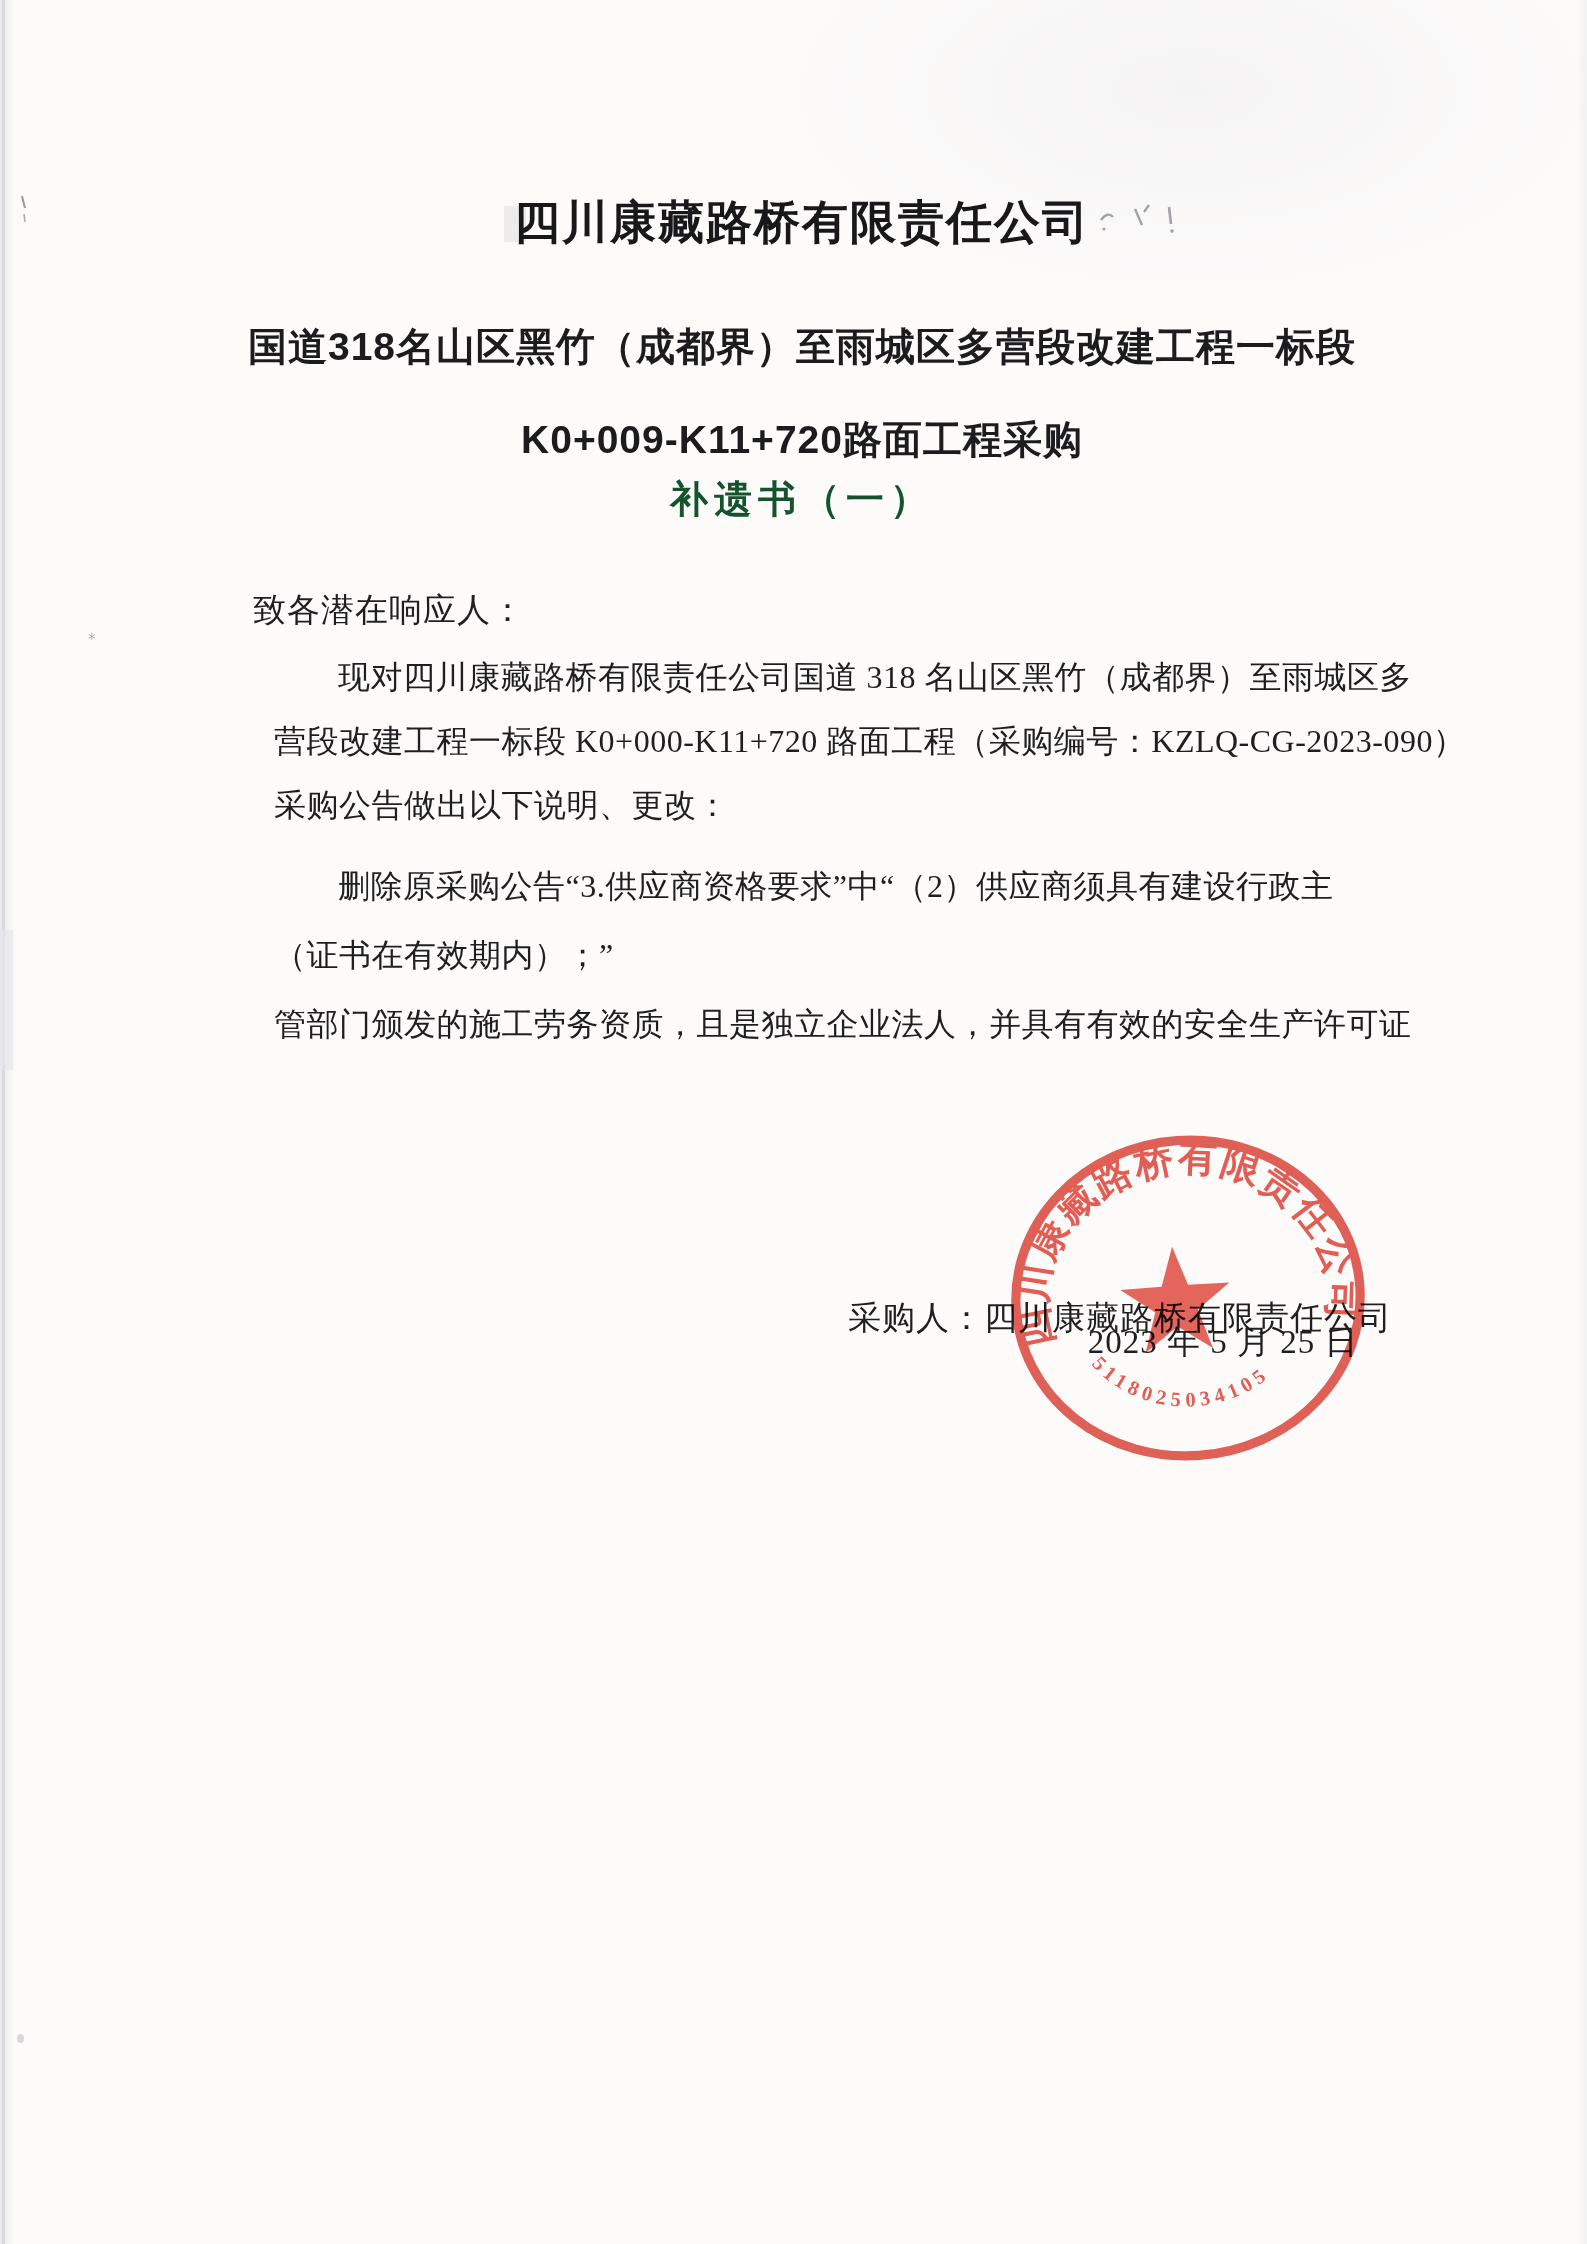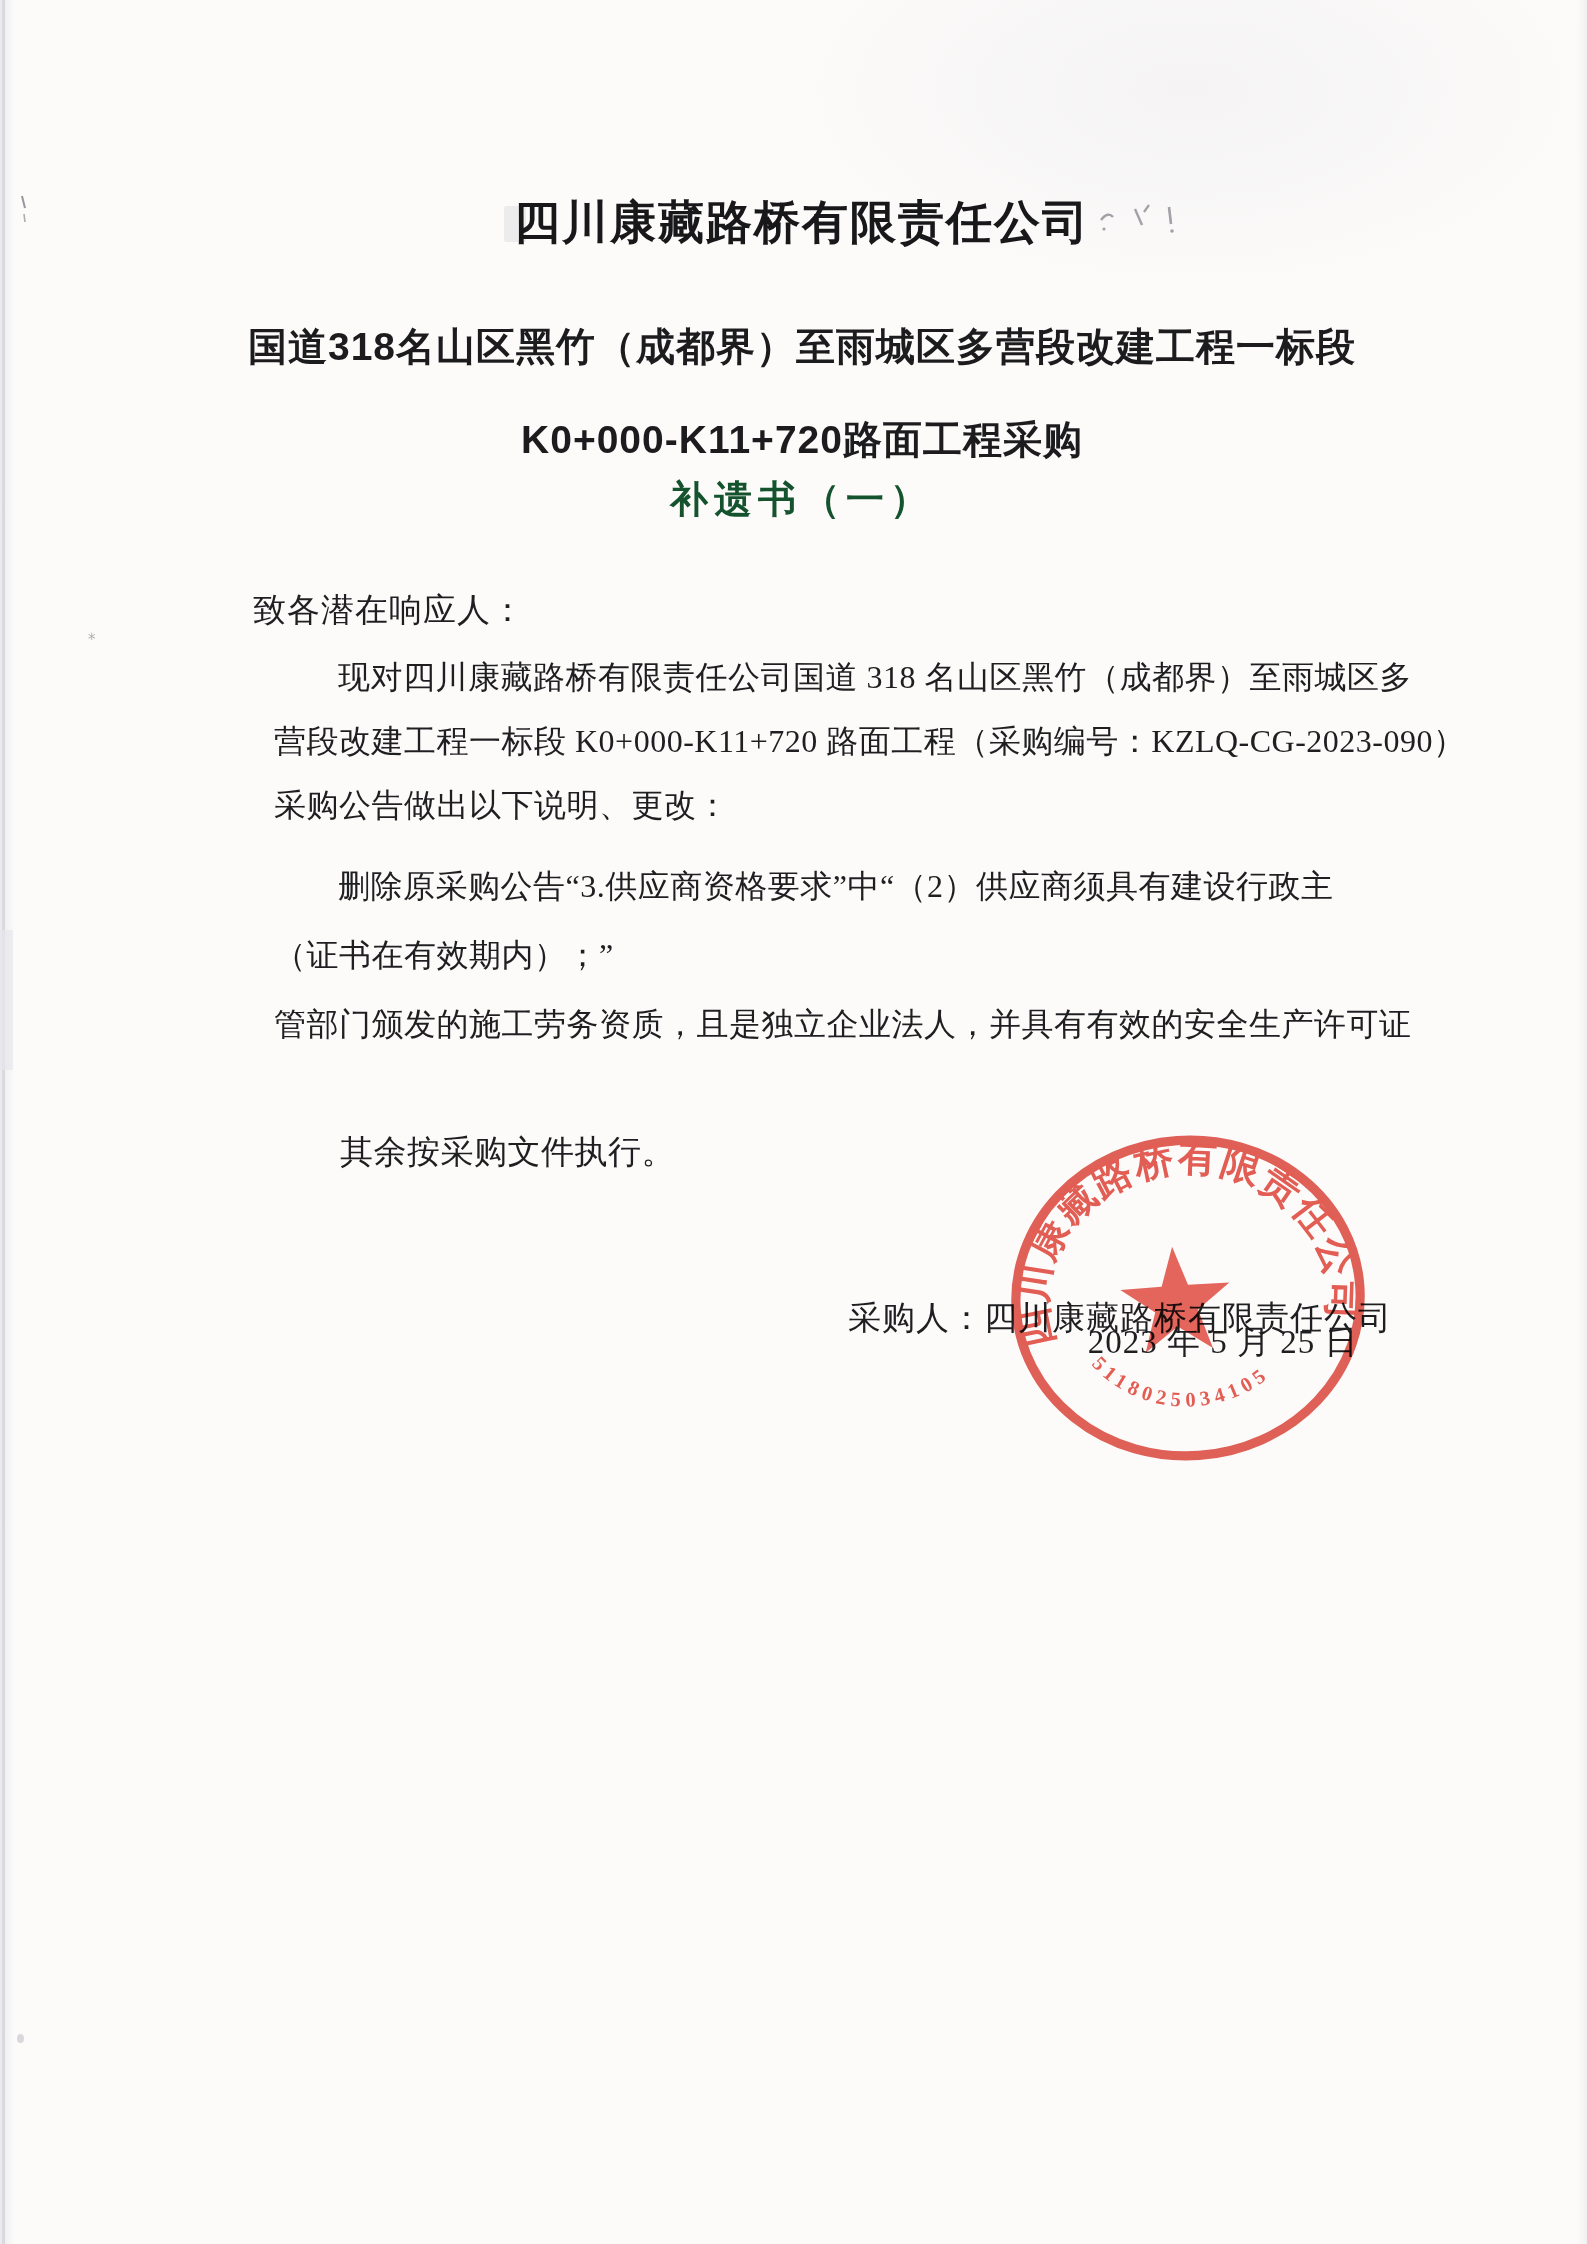--- a/index.html
+++ b/index.html
@@ -98,38 +98,37 @@
   </svg>
   <svg class="mark-left artifact" viewBox="0 0 14 36">
     <path d="M6 2 l3 12" stroke="#7d7d85" stroke-width="2" fill="none"></path>
     <path d="M8 20 l1 8" stroke="#9a9aa2" stroke-width="1.6" fill="none"></path>
   </svg>
   <div class="artifact mark-star">⁎</div>
   <div class="artifact mark-dot"></div>
 
   <div class="h-title">四川康藏路桥有限责任公司</div>
   <div class="h-line1">国道318名山区黑竹（成都界）至雨城区多营段改建工程一标段</div>
-  <div class="h-line2">K0+000-K11+720路面工程采购</div>
+  <div class="h-line2">K0+009-K11+720路面工程采购</div>
   <div class="h-line3">补遗书（一）</div>
 
   <div class="salutation">致各潜在响应人：</div>
 
   <div class="para para1">
     <div class="line indent">现对四川康藏路桥有限责任公司国道 318 名山区黑竹（成都界）至雨城区多</div>
     <div class="line">营段改建工程一标段 K0+000-K11+720 路面工程（采购编号：KZLQ-CG-2023-090）</div>
     <div class="line">采购公告做出以下说明、更改：</div>
   </div>
 
   <div class="para para2">
     <div class="line indent">删除原采购公告“3.供应商资格要求”中“（2）供应商须具有建设行政主</div>
     <div class="line">（证书在有效期内）；”</div>
     <div class="line">管部门颁发的施工劳务资质，且是独立企业法人，并具有有效的安全生产许可证</div>
   </div>
 
-  <div class="para para3 indent">其余按采购文件执行。</div>
 
   <div class="buyer-line"><span>采购人：</span><span>四川康藏路桥有限责任公司</span></div>
   <div class="date-line">2023 年 5 月 25 日</div>
 
   <svg class="stamp" viewBox="0 0 400 400">
     <defs>
       <path id="arcTop" d="M 70 243 A 138 125 0 1 1 330 243" fill="none"></path>
       <path id="arcBottom" d="M 98 253 A 118 106 0 0 0 302 253" fill="none"></path>
     </defs>
     <ellipse cx="200" cy="200" rx="168" ry="154" fill="none" stroke="#da3b31" stroke-width="9" opacity="0.92"></ellipse>

